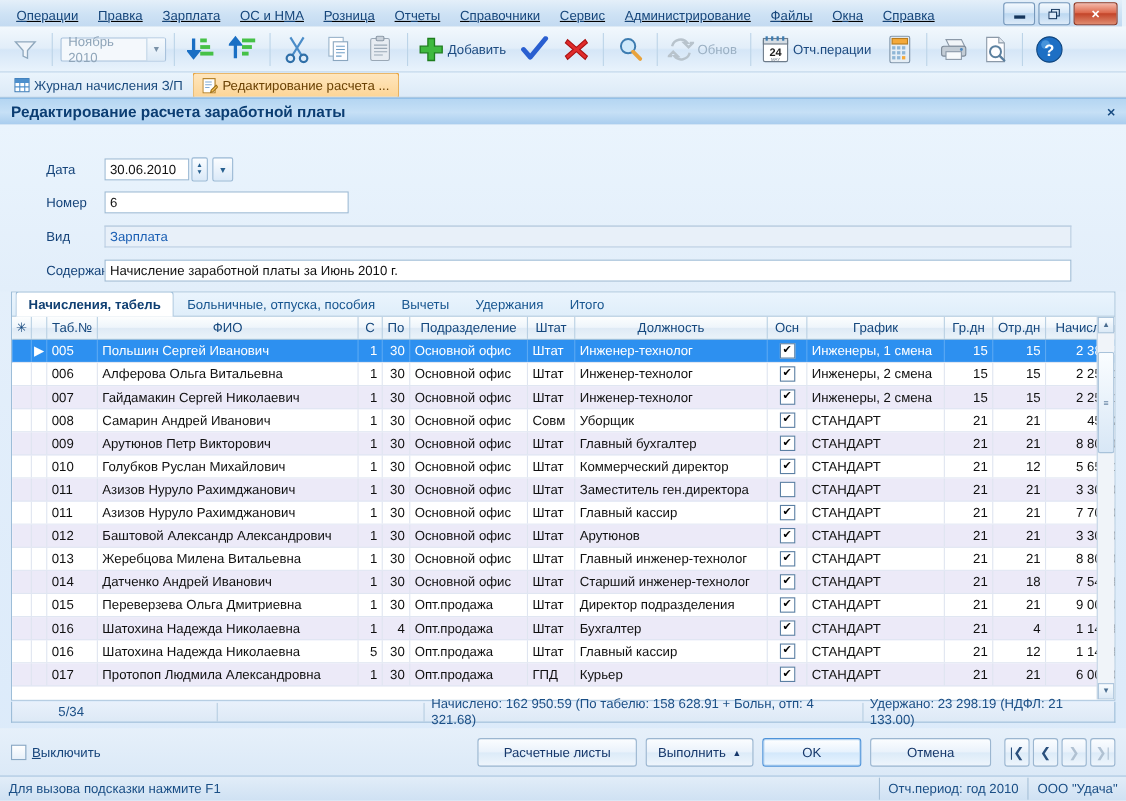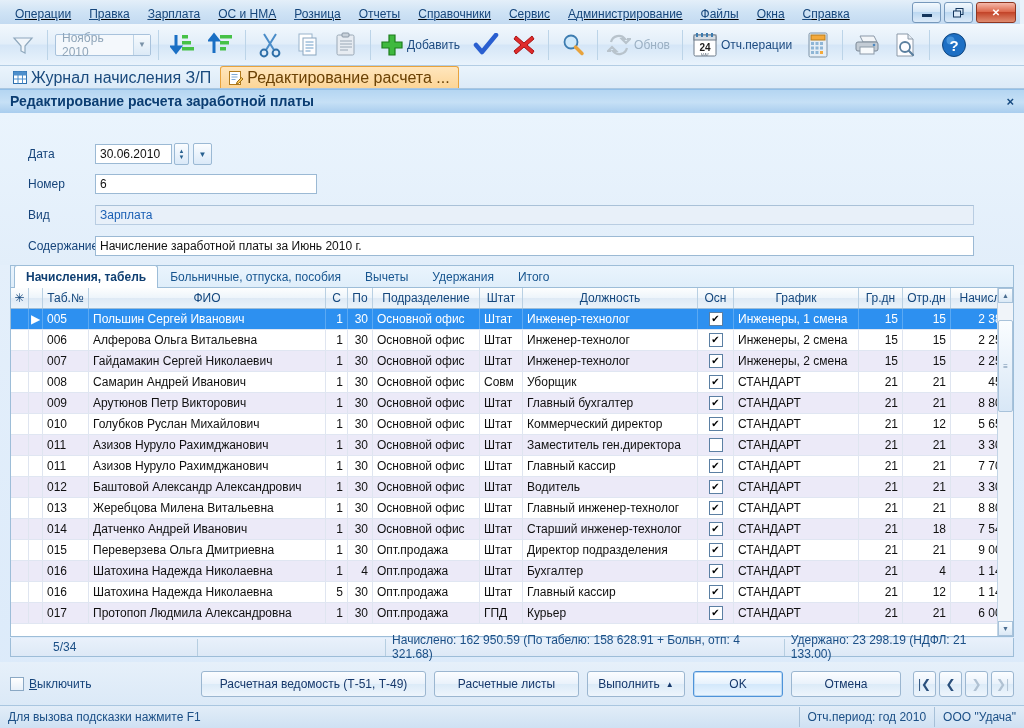--- a/index.html
+++ b/index.html
@@ -72,21 +72,21 @@
 
   
   .tabstrip {
     position: absolute; top: 66px; left: 0; width: 1024px; height: 23px;
     background: linear-gradient(to bottom, #eaf4fc, #dceaf7);
     border-bottom: 1px solid #a9c6e0;
     display: flex; align-items: flex-end; padding-left: 4px; box-sizing: border-box;
   }
   .wtab {
     height: 21px; display: flex; align-items: center; gap: 4px;
-    padding: 0 8px; font-size: 16px; color: #1a4a7d;
+    padding: 0 8px; font-size: 12px; color: #1a4a7d;
     border: 1px solid transparent; border-bottom: none;
     border-radius: 3px 3px 0 0;
   }
   .wtab.active {
     background: linear-gradient(to bottom,#ffe6bd,#fcd597);
     border-color: #e8a33d;
     color: #6b4205;
   }
 
   
@@ -101,21 +101,21 @@
   }
   .inner-title .x {
     margin-left: auto; margin-right: 10px; color: #174a80; font-size: 13px; font-weight: bold;
   }
 
   .form-area {
     position: absolute; top: 113px; left: 0; width: 1024px; height: 152px;
     background: linear-gradient(to bottom,#eaf4fd,#e2eefa);
   }
   .frow { position: absolute; display: flex; align-items: center; }
-  .flabel { color: #16447a; font-size: 12px; width: 95px; padding-left: 28px; box-sizing: border-box;}
+  .flabel { color: #16447a; font-size: 12px; width: 95px; padding-left: 42px; box-sizing: border-box;}
   .finput {
     border: 1px solid #9bb9d4; background: #fff; height: 20px;
     font-size: 12px; color: #111; padding: 0 4px; display: flex; align-items: center;
     box-sizing: border-box;
   }
   .finput.readonly { background: #e8f0f9; color: #1a5fb4; border: 1px solid #b9cde2; border-top-color:#a9c1d8;}
   .spin {
     width: 13px; height: 20px; margin-left: 2px;
     border: 1px solid #9bb9d4; border-radius: 2px;
     background: linear-gradient(to bottom,#fbfdff,#dae9f8);
@@ -681,21 +681,21 @@
           </div>
           <div class="grow alt">
             <div class="gc ctr" style="width: 18px; min-width: 18px;"></div>
             <div class="gc ctr" style="width: 14px; min-width: 14px;"></div>
             <div class="gc" style="width: 46px; min-width: 46px;">012</div>
             <div class="gc" style="width: 237px; min-width: 237px;">Баштовой Александр Александрович</div>
             <div class="gc num" style="width: 22px; min-width: 22px;">1</div>
             <div class="gc num" style="width: 25px; min-width: 25px;">30</div>
             <div class="gc" style="width: 107px; min-width: 107px;">Основной офис</div>
             <div class="gc" style="width: 43px; min-width: 43px;">Штат</div>
-            <div class="gc" style="width: 175px; min-width: 175px;">Водитель</div>
+            <div class="gc" style="width: 175px; min-width: 175px;">Арутюнов</div>
             <div class="gc ctr" style="width: 36px; min-width: 36px;">
               <span class="chk">✔</span>
             </div>
             <div class="gc" style="width: 125px; min-width: 125px;">СТАНДАРТ</div>
             <div class="gc num" style="width: 44px; min-width: 44px;">21</div>
             <div class="gc num" style="width: 48px; min-width: 48px;">21</div>
             <div class="gc num" style="width: 79px; min-width: 79px;">3 300.00</div>
           </div>
           <div class="grow">
             <div class="gc ctr" style="width: 18px; min-width: 18px;"></div>
@@ -826,21 +826,20 @@
     <span class="sm-cell">Начислено: 162 950.59 (По табелю: 158 628.91 + Больн, отп: 4 321.68)</span>
     <span class="sm-cell">Удержано: 23 298.19 (НДФЛ: 21 133.00)</span>
   </div>
 
   <div class="btnbar">
     <div class="cbx-row">
       <span class="cbx"></span>
       <span><u>В</u><span id="disable-rest">ыключить</span></span>
     </div>
     <div style="display:flex; align-items:center; gap:8px; margin-left:auto;">
-      <div class="btn" style="width:225px;">Расчетная ведомость (Т-51, Т-49)</div>
       <div class="btn" style="width:145px;">Расчетные листы</div>
       <div class="btn" style="width:98px;">
         <span>Выполнить</span>
         <span style="margin-left:6px;font-size:8px;">▲</span>
       </div>
       <div class="btn primary" style="width:90px;">OK</div>
       <div class="btn" style="width:110px;">Отмена</div>
       <div style="display:flex;gap:3px;margin-left:4px;">
         <div class="btn nav">|❮</div>
         <div class="btn nav">❮</div>

